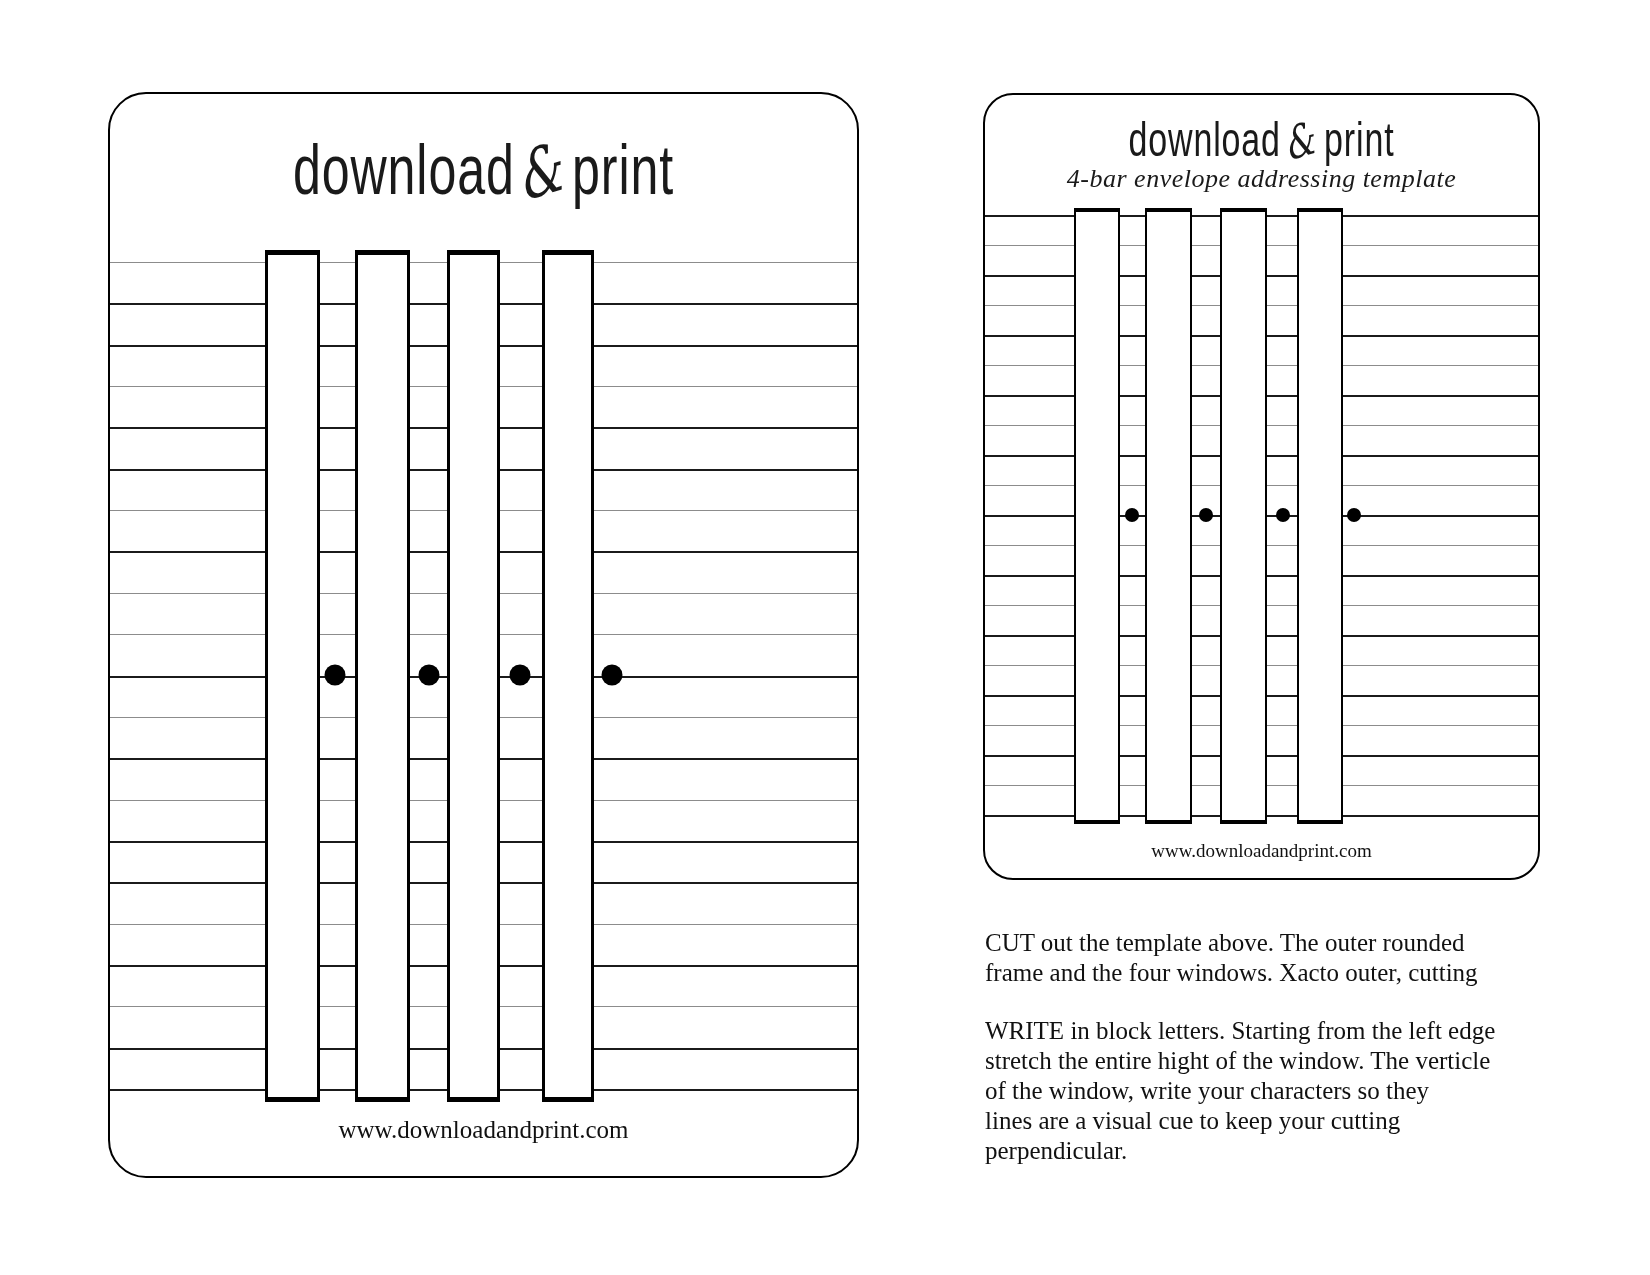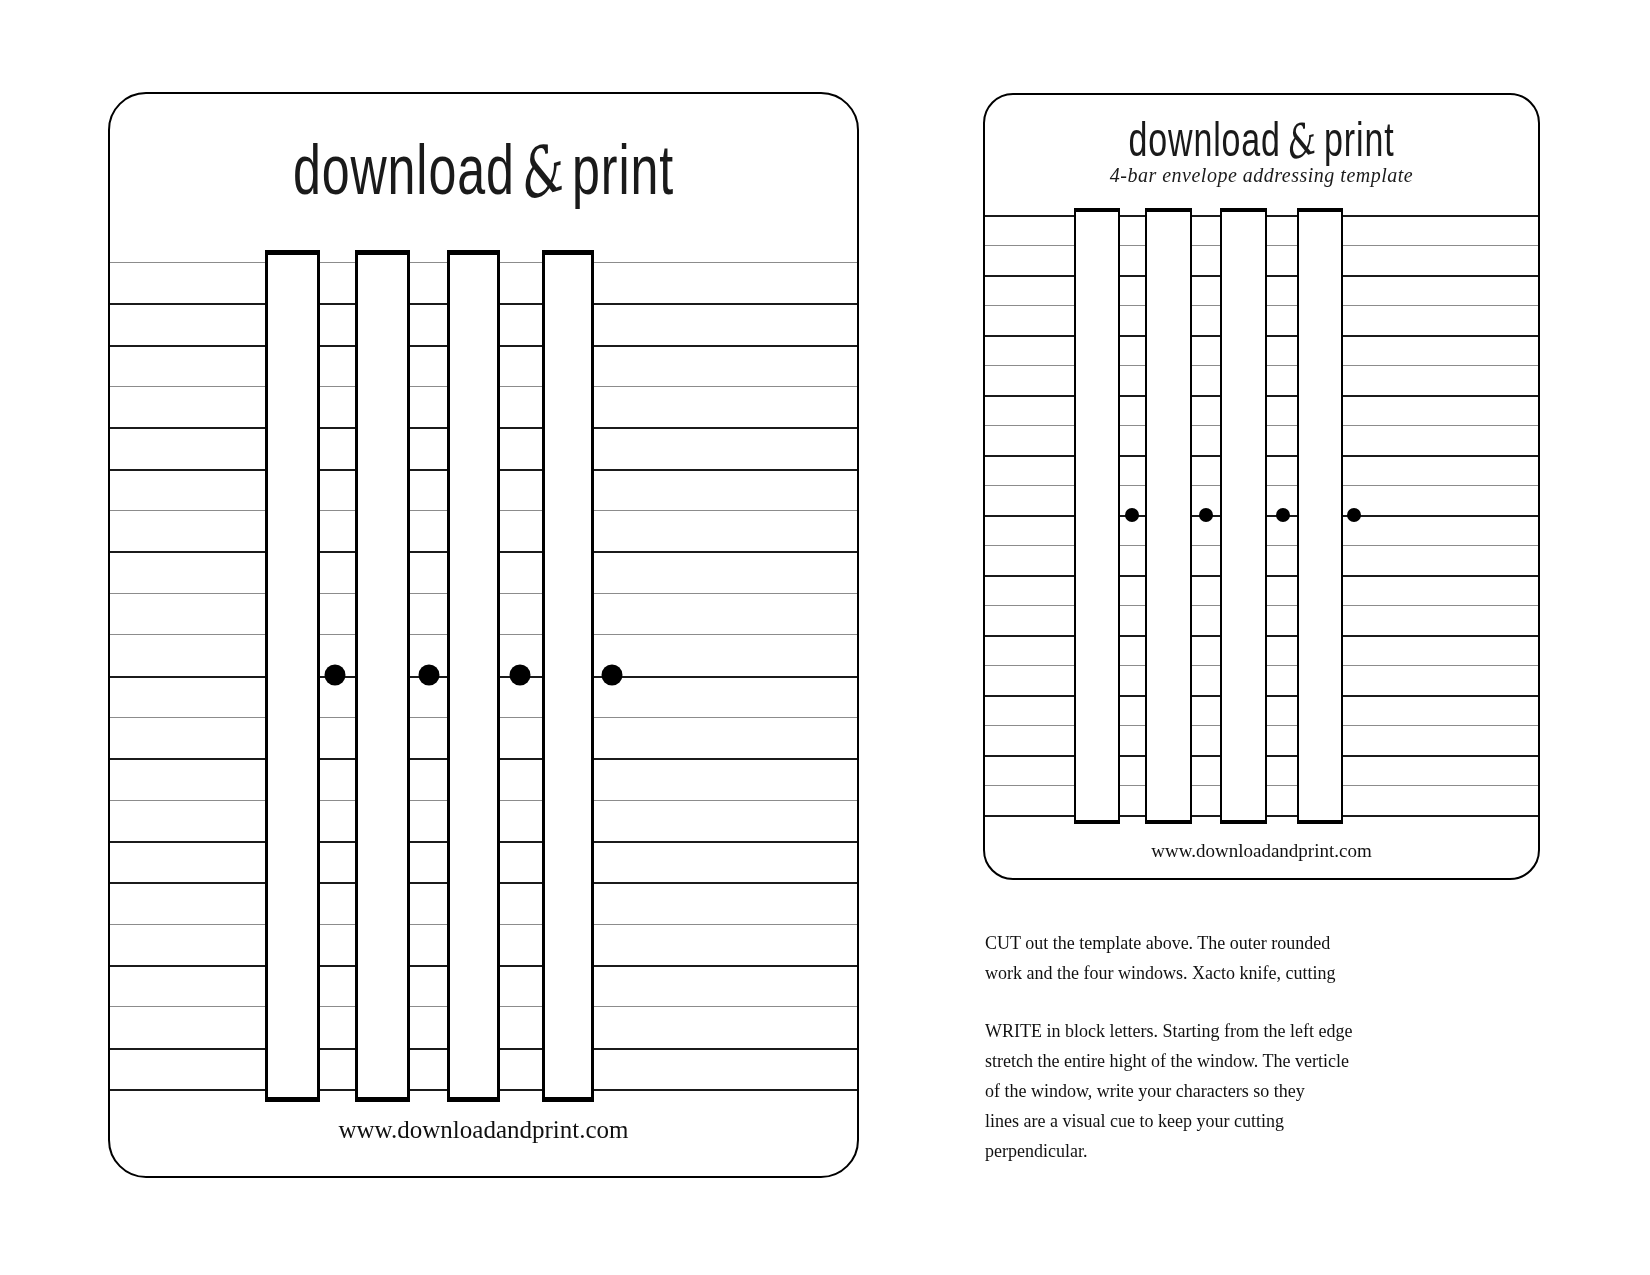--- a/index.html
+++ b/index.html
@@ -41,32 +41,32 @@
   .left  .logo { font-size:57px; transform:scale(0.88,1.25); letter-spacing:1px; }
   .right .logo { font-size:40px; transform:scale(0.85,1.20); letter-spacing:1px; }
 
   .amp {
     font-family:"DejaVu Serif", serif; font-style:italic; font-weight:400;
     display:inline-block; transform:rotate(-12deg); padding:0 8px; font-size:0.95em;
   }
 
   .subtitle { font-style:italic; color:#1a1a1a; }
   .left  .subtitle { font-size:27px; margin-top:14px; }
-  .right .subtitle { font-size:20px; margin-top:6px; letter-spacing:0.5px; }
+  .right .subtitle { font-size:26px; margin-top:6px; letter-spacing:0.5px; }
 
   .footer {
     position:absolute; left:0; right:0; text-align:center; color:#111;
     white-space:nowrap;
   }
   .left  .footer { bottom:32px; font-size:25px; }
   .right .footer { bottom:16px; font-size:19px; }
 
   .instructions {
     position:absolute; left:985px; top:928px; width:560px;
-    font-size:18px; line-height:30px; color:#111;
+    font-size:25px; line-height:30px; color:#111;
   }
   .instructions .para { margin:0 0 28px 0; }
   .tline { white-space:nowrap; }
 </style>
 </head>
 <body>
 
 <div class="page">
 
   <div class="card left">
@@ -150,21 +150,21 @@
     <div class="header">
       <span class="logo"><span>download</span><span class="amp">&amp;</span><span>print</span></span>
       <div class="subtitle">4-bar envelope addressing template</div>
     </div>
     <div class="footer">www.downloadandprint.com</div>
   </div>
 
   <div class="instructions">
     <div class="para">
       <div class="tline">CUT out the template above. The outer rounded</div>
-      <div class="tline">work and the four windows. Xacto knife, cutting</div>
+      <div class="tline">frame and the four windows. Xacto outer, cutting</div>
     </div>
     <div class="para">
       <div class="tline">WRITE in block letters. Starting from the left edge</div>
       <div class="tline">stretch the entire hight of the window. The verticle</div>
       <div class="tline">of the window, write your characters so they</div>
       <div class="tline">lines are a visual cue to keep your cutting</div>
       <div class="tline">perpendicular.</div>
     </div>
   </div>
 

